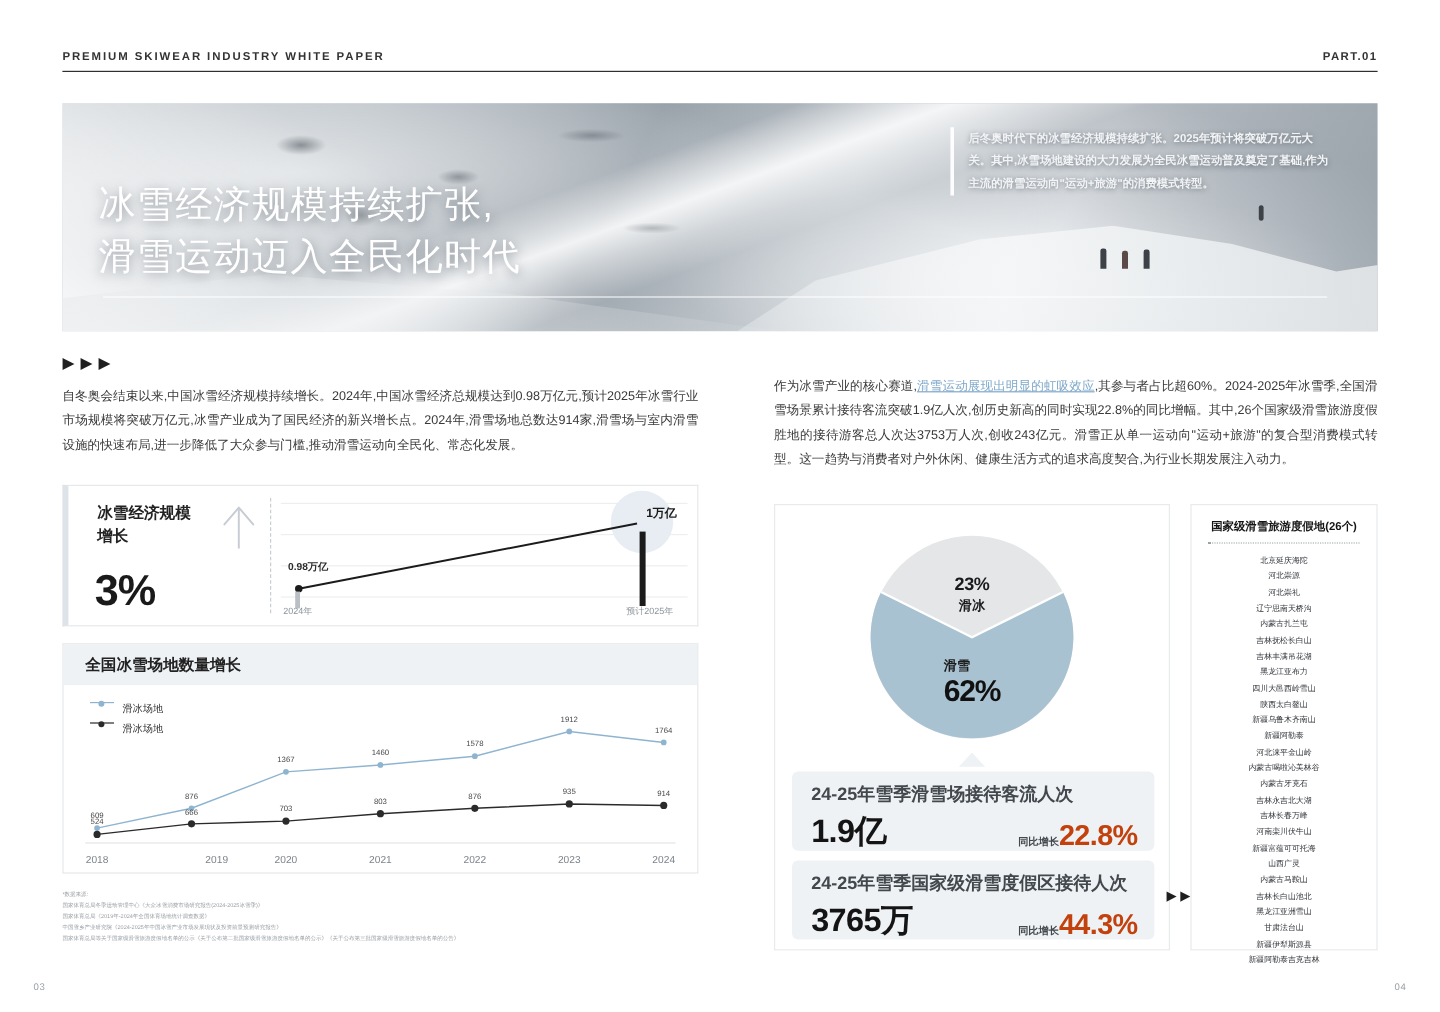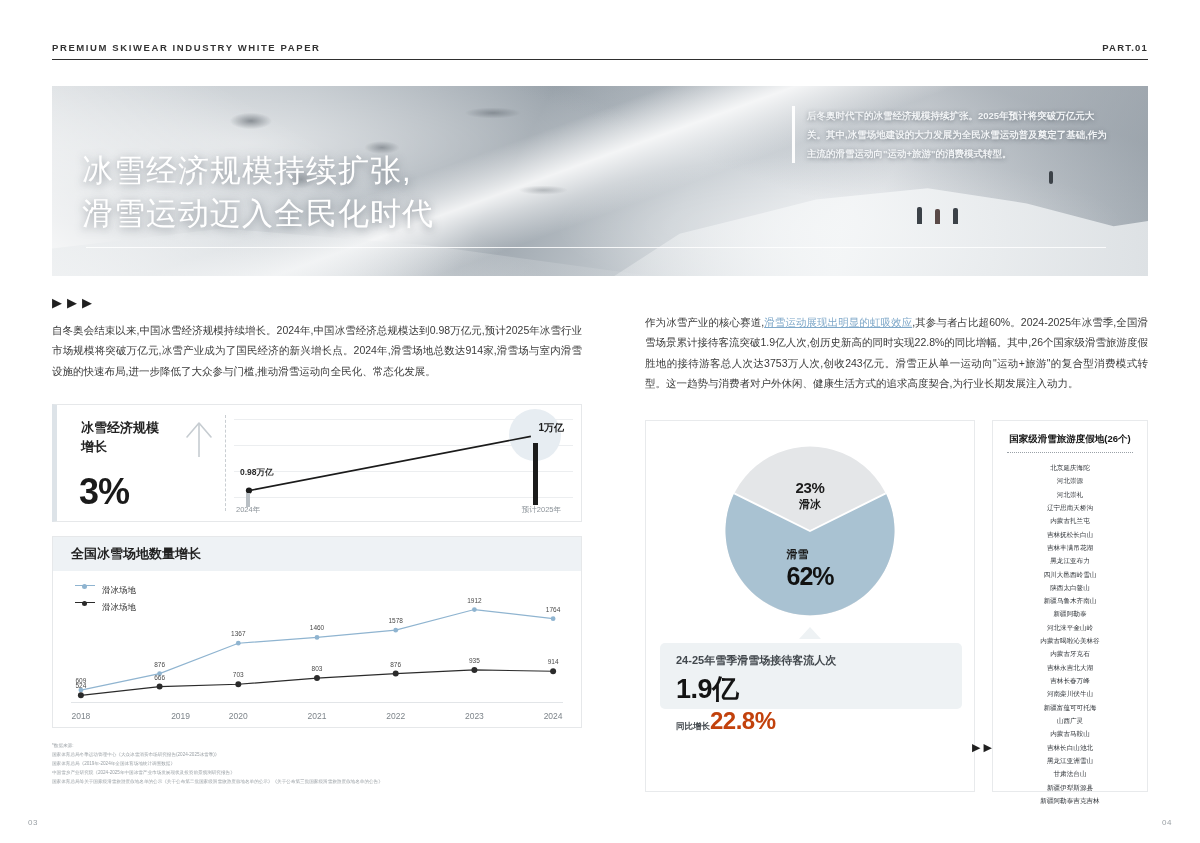--- a/index.html
+++ b/index.html
@@ -148,22 +148,22 @@
     position:absolute; left:645px; top:420px; width:330px; height:372px;
     background:#fff; border:1px solid #e8eaec;
   }
   .pie { position:absolute; left:50%; top:22px; transform:translateX(-50%); width:176px; height:176px; }
   .stat-box {
     position:absolute; left:14px; width:302px; height:66px;
     background:#eef2f4; border-radius:5px; padding:10px 14px 0 16px;
   }
   .stat-box.b1 { top:222px; }
   .stat-box.b2 { top:296px; }
-  .stat-cap { font-size:11px; color:#42484d; font-weight:700; }
-  .stat-row { display:flex; align-items:flex-start; justify-content:space-between; margin-top:3px;flex-direction:column; }
+  .stat-cap { font-size:15px; color:#42484d; font-weight:700; }
+  .stat-row { display:flex; align-items:flex-end; justify-content:space-between; margin-top:3px; }
   .stat-val { font-size:27px; font-weight:700; letter-spacing:-.5px; color:#141414; }
   .stat-delta { font-size:8.5px; color:#42484d; font-weight:700; }
   .stat-delta b { font-size:24px; letter-spacing:-.5px; color:#c2410c; }
   .pie-notch {
     position:absolute; left:50%; top:206px; transform:translateX(-50%);
     width:0; height:0; border-left:11px solid transparent; border-right:11px solid transparent;
     border-bottom:12px solid #eef2f4;
   }
 
   
@@ -361,20 +361,27 @@
     <div class="pie-notch"></div>
 
     <div class="stat-box b1">
       <div class="stat-cap">24-25年雪季滑雪场接待客流人次</div>
       <div class="stat-row">
         <div class="stat-val">1.9亿</div>
         <div class="stat-delta"><span>同比增长</span><b>22.8%</b></div>
       </div>
     </div>
 
+    <div class="stat-box b2">
+      <div class="stat-cap">24-25年雪季国家级滑雪度假区接待人次</div>
+      <div class="stat-row">
+        <div class="stat-val">3765万</div>
+        <div class="stat-delta"><span>同比增长</span><b>44.3%</b></div>
+      </div>
+    </div>
   </div>
 
   <div class="tri-right">
     <span>▶</span>
     <span>▶</span>
   </div>
 
   <div class="resort-panel">
     <div class="resort-title">国家级滑雪旅游度假地(26个)</div>
     <div class="resort-dotline"></div>

